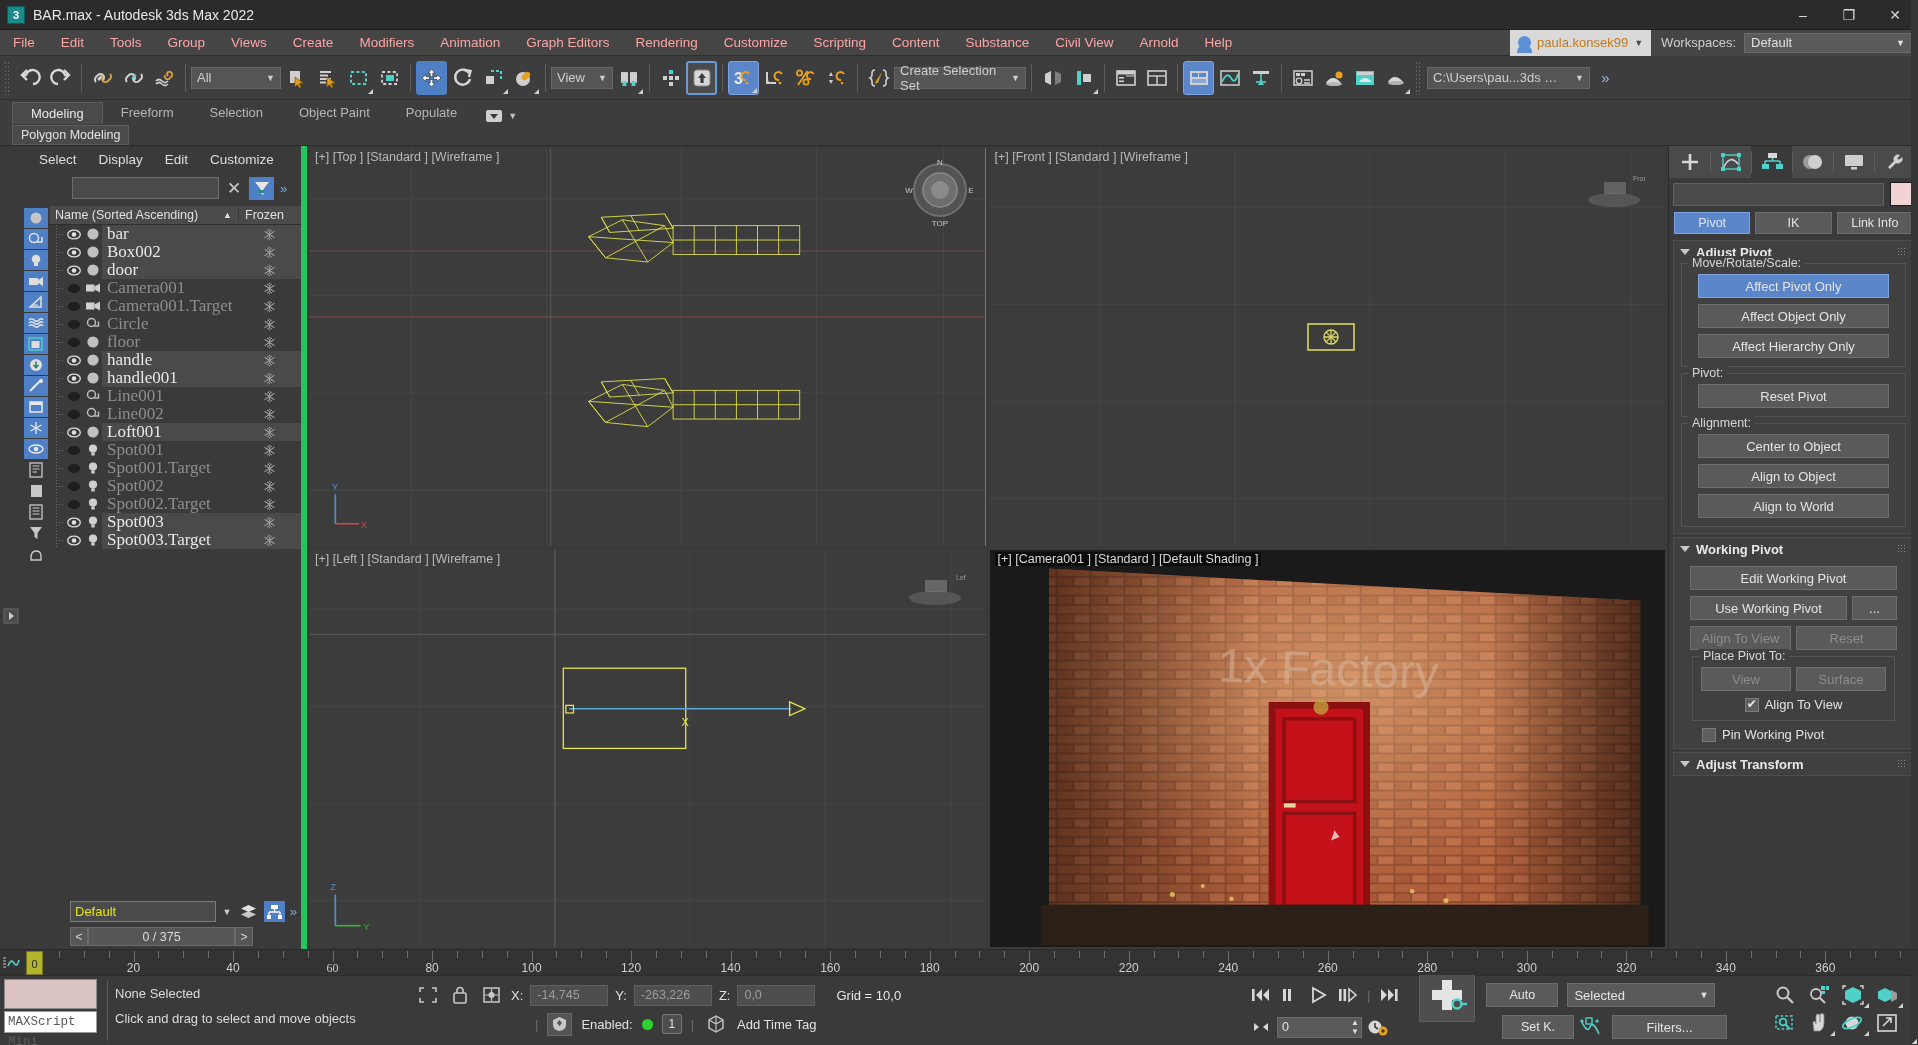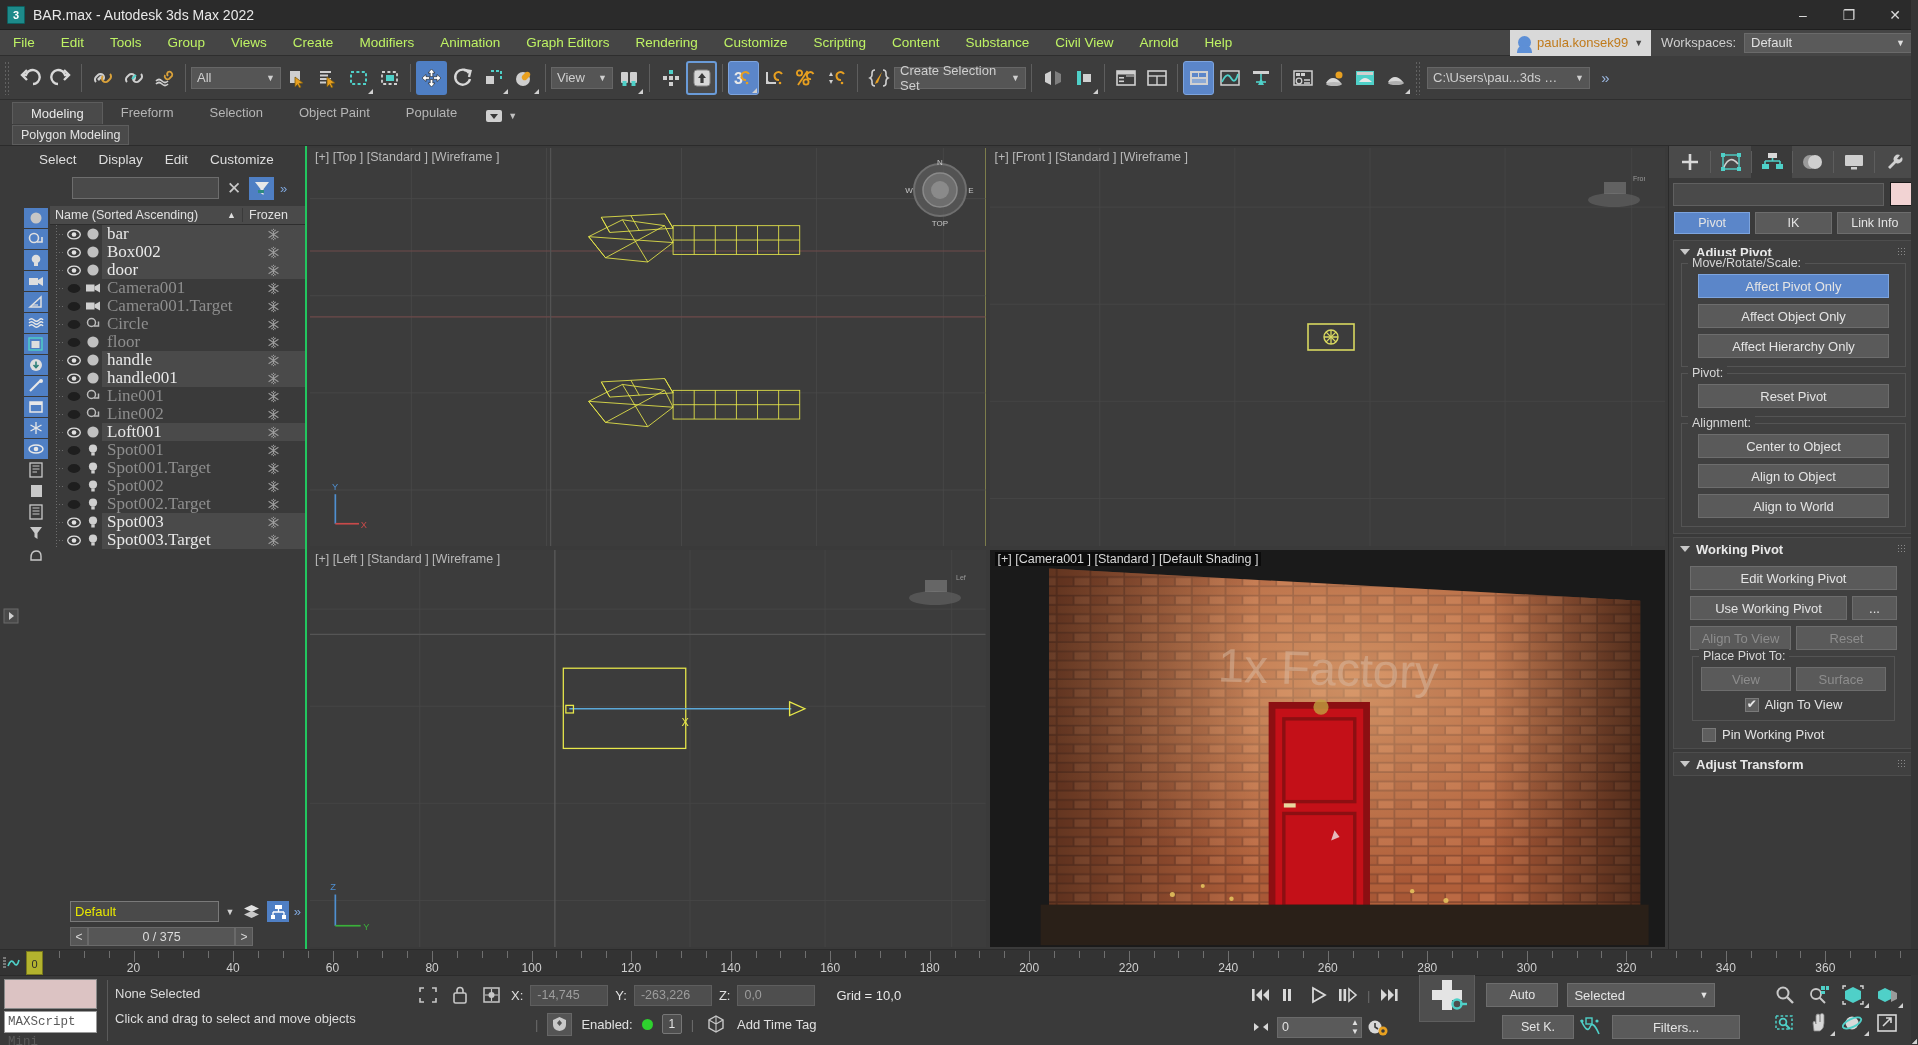--- a/index.html
+++ b/index.html
@@ -24,21 +24,21 @@
     position:relative;
   }
   .titlebar .title { font-size:14px; color:#e8e8e8; }
   .winbtns { margin-left:auto; display:flex; height:30px; }
   .winbtn { width:46px; height:30px; display:flex; align-items:center; justify-content:center;
             color:#d8d8d8; font-size:14px; }
 
   
   .menubar { height:26px; background:#454545; display:flex; align-items:center; flex:0 0 26px;
              border-bottom:1px solid #2e2e2e; position:relative; }
-  .menubar .mi { padding:0 13px; height:26px; line-height:26px; font-size:13.5px; color:#bef264; white-space:nowrap;}
+  .menubar .mi { padding:0 13px; height:26px; line-height:26px; font-size:13.5px; color:#fca5a5; white-space:nowrap;}
   .userbox {
     margin-left:auto; display:flex; align-items:center; height:26px;
     background:#d9d9d9; color:#3a3a3a; padding:0 8px; gap:6px;
   }
   .userbox .uname { color:#c07a1a; font-size:13px; }
   .ubicon { width:13px;height:13px;border-radius:50%;background:#5d8fd6;display:inline-block;position:relative;}
   .ubicon::after{content:"";position:absolute;width:15px;height:8px;border-radius:7px 7px 0 0;background:#5d8fd6;left:-1px;top:9px;}
   .wsbox { display:flex; align-items:center; height:26px; padding:0 6px 0 10px; gap:8px; background:#454545;}
   .wsbox .lbl { color:#cfcfcf; font-size:13px; }
   .wsdd { width:168px; height:20px; background:#5a5a5a; border:1px solid #6a6a6a; display:flex;
@@ -73,21 +73,21 @@
 
   
   .body { flex:1 1 auto; display:flex; min-height:0; background:#3a3a3a; }
 
   
   .leftbar { width:22px; flex:0 0 22px; background:#3a3a3a; display:flex; flex-direction:column; }
   .lbtn { width:22px; height:26px; display:flex; align-items:center; justify-content:center; }
 
   
   .explorer { width:285px; flex:0 0 285px; background:#3a3a3a; display:flex; flex-direction:column;
-              border-right:2px solid #22c55e; }
+              border-right:6px solid #22c55e; }
   .exp-menu { height:26px; display:flex; align-items:center; gap:0; padding-left:6px; }
   .exp-menu .m { padding:0 11px; font-size:13.5px; color:#dedede; }
   .exp-search { height:34px; display:flex; align-items:center; padding:2px 4px 4px 50px; gap:6px; }
   .exp-search input { width:147px; height:22px; background:#4a4a4a; border:1px solid #6d6d6d;
                       color:#e0e0e0; font-size:13px; padding:0 4px; font-family:"Liberation Sans",sans-serif;}
   .xbtn { color:#c9c9c9; font-size:17px; width:18px; text-align:center; }
   .fbtn { width:25px;height:23px; background:#4f7fc4; display:flex;align-items:center;justify-content:center;}
   .chev { color:#7fa7dd; font-size:13px; }
   .exp-wrap { flex:1 1 auto; display:flex; min-height:0; }
   .exp-icons { width:28px; flex:0 0 28px; display:flex; flex-direction:column; align-items:center;
@@ -213,21 +213,21 @@
   .spin { width:85px;height:21px; background:#5a5a5a; border:1px solid #6a6a6a; display:flex;
           align-items:center; color:#e0e0e0; font-size:12.5px; padding-left:4px;}
   .spin .ar { margin-left:auto; width:12px; text-align:center; font-size:8px; line-height:9px; }
   .keybtn { width:56px;height:54px; background:#4e4e4e; border:1px solid #5e5e5e;
             display:flex;align-items:center;justify-content:center; }
   .autob { width:72px;height:24px; background:#5a5a5a;border:1px solid #6d6d6d; color:#e4e4e4;
            font-size:12.5px; display:flex;align-items:center;justify-content:center;}
   .selddl { width:148px;height:24px; background:#5a5a5a;border:1px solid #6d6d6d; color:#e4e4e4;
             font-size:13px; display:flex;align-items:center; padding:0 6px;}
   .selddl .car { margin-left:auto; font-size:9px; }
-  .filtb { width:128px;height:24px; background:#5a5a5a;border:1px solid #6d6d6d; color:#e4e4e4;
+  .filtb { width:115px;height:24px; background:#5a5a5a;border:1px solid #6d6d6d; color:#e4e4e4;
            font-size:13px; display:flex;align-items:center;justify-content:center;}
   .navgrid { width:150px; flex:0 0 150px; display:flex; flex-wrap:wrap; align-content:flex-start;
              padding-top:5px; }
   .nbtn { width:34px;height:28px; display:flex; align-items:center; justify-content:center; position:relative;}
   svg { display:block; }
 </style>
 </head>
 <body>
 
 <div class="app">
@@ -1585,21 +1585,21 @@
         <div class="tick" style="left: 1703.84px; height: 11px;"></div>
         <div class="tick" style="left: 1728.72px; height: 7px;"></div>
         <div class="tick" style="left: 1753.6px; height: 7px;"></div>
         <div class="tick" style="left: 1778.48px; height: 7px;"></div>
         <div class="tick" style="left: 1803.36px; height: 11px;"></div>
         <div class="tick" style="left: 1828.24px; height: 7px;"></div>
         <div class="tick" style="left: 1853.12px; height: 7px;"></div>
         <div class="tick" style="left: 1878px; height: 7px;"></div>
         <div class="tlbl" style="left: 111.52px;">20</div>
         <div class="tlbl" style="left: 211.04px;">40</div>
-        <div class="tlbl" style="left: 310.56px;">60</div>
+        <div class="tlbl" style="left: 310.56px; font-family: Liberation Serif, serif;">60</div>
         <div class="tlbl" style="left: 410.08px;">80</div>
         <div class="tlbl" style="left: 509.6px;">100</div>
         <div class="tlbl" style="left: 609.12px;">120</div>
         <div class="tlbl" style="left: 708.64px;">140</div>
         <div class="tlbl" style="left: 808.16px;">160</div>
         <div class="tlbl" style="left: 907.68px;">180</div>
         <div class="tlbl" style="left: 1007.2px;">200</div>
         <div class="tlbl" style="left: 1106.72px;">220</div>
         <div class="tlbl" style="left: 1206.24px;">240</div>
         <div class="tlbl" style="left: 1305.76px;">260</div>

